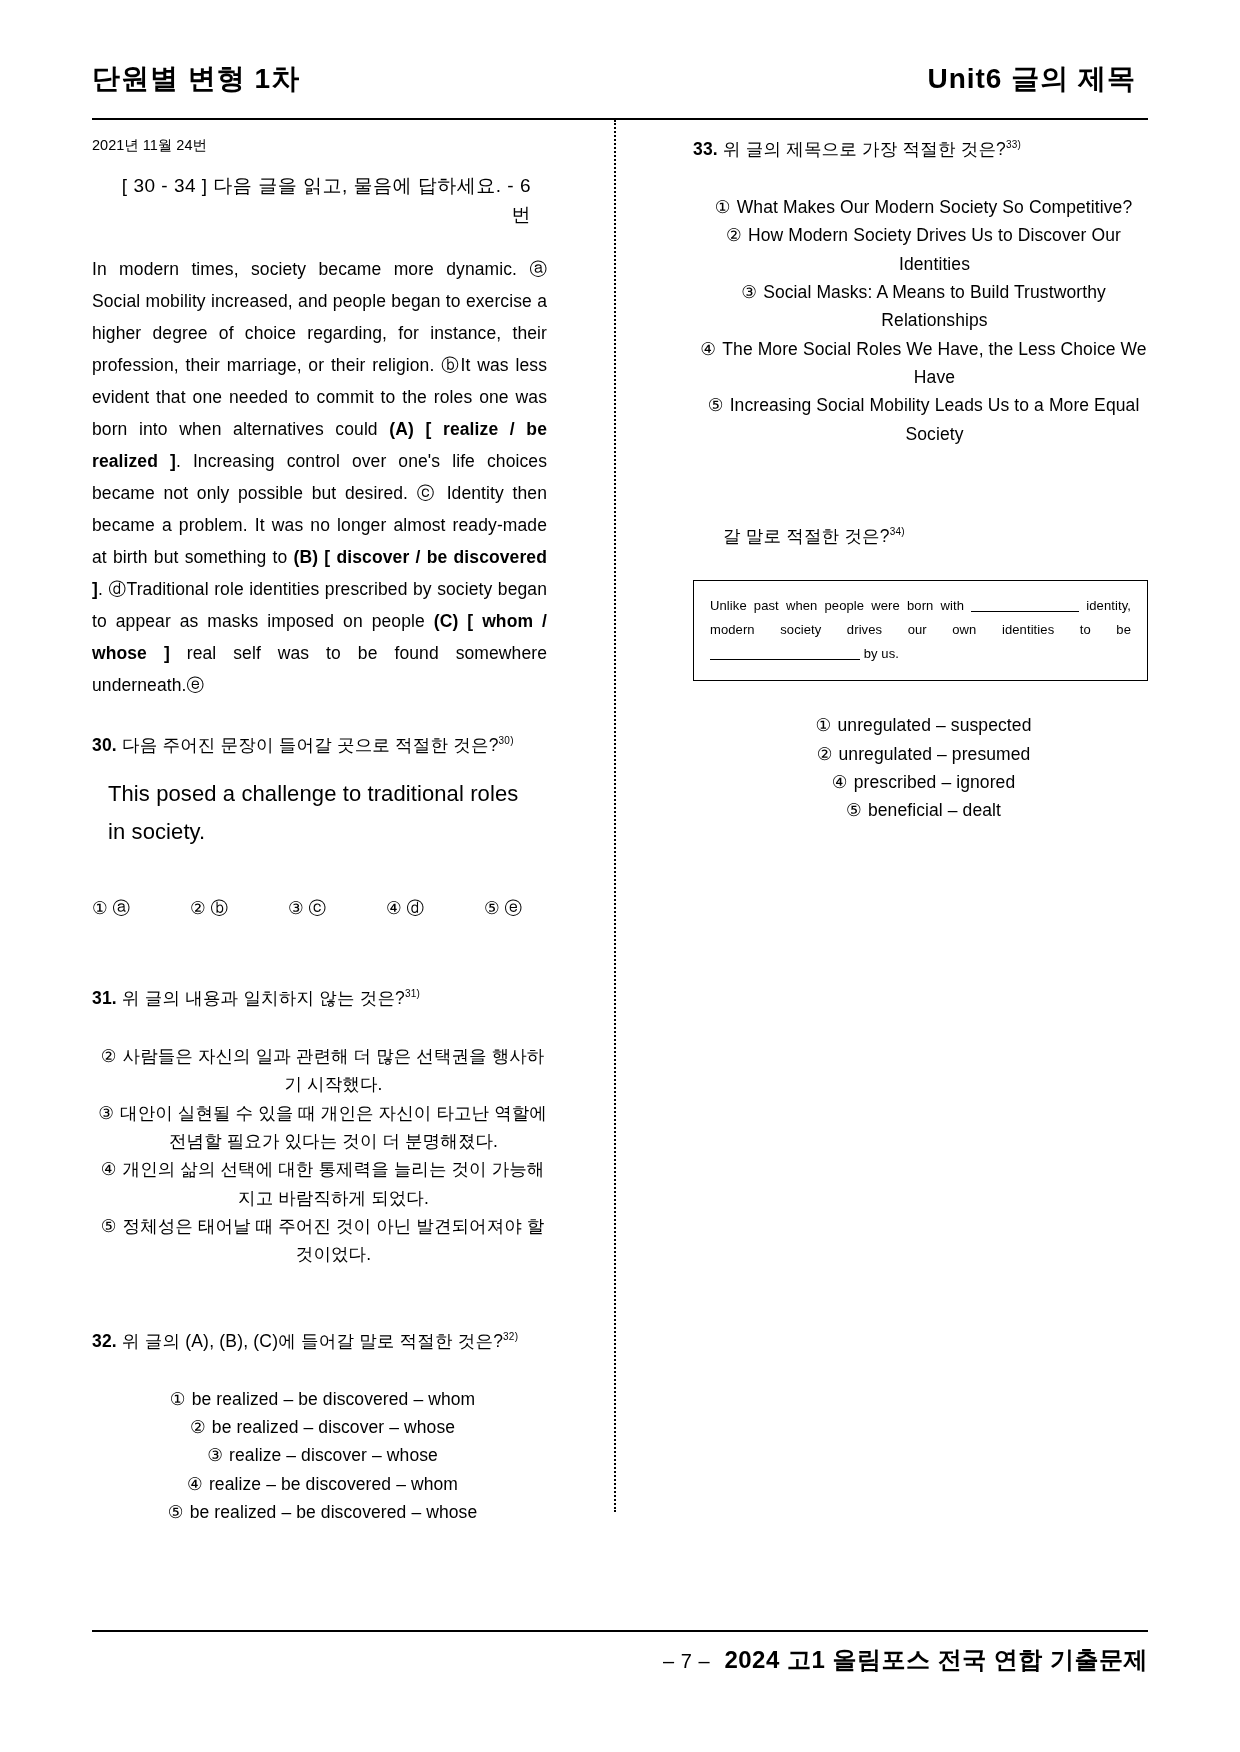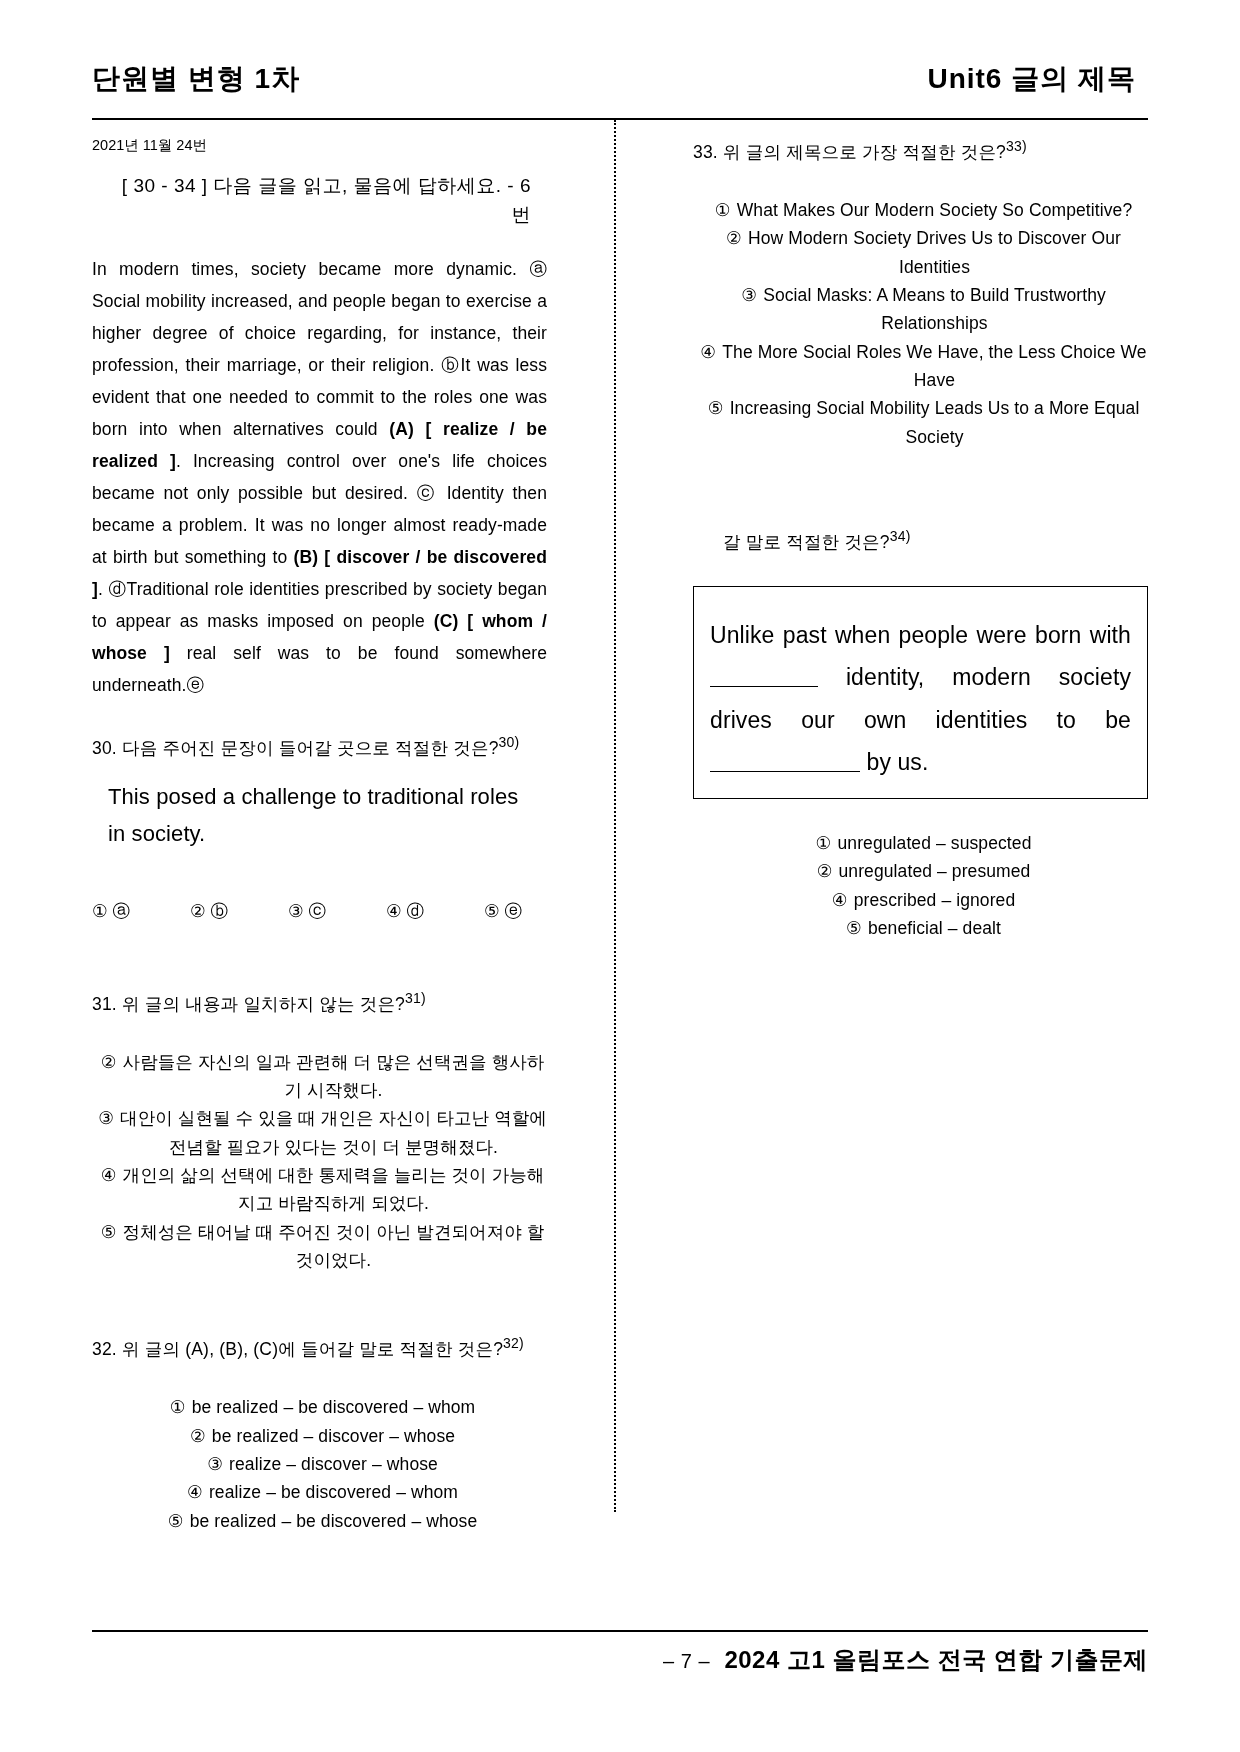--- a/index.html
+++ b/index.html
@@ -54,22 +54,22 @@
     font-size:17.5px; line-height:1.83;
     text-align:justify; text-justify:inter-word;
     margin:24px 0 0 0; letter-spacing:0.1px;
   }
   .passage b { font-weight:bold; }
 
   .qhead {
     font-size:17.5px; line-height:1.6;
     margin:0; letter-spacing:0.2px;
   }
-  .qhead .qnum { font-weight:normal; }
-  .qhead .fn { font-size:14px; vertical-align:super; }
+  .qhead .qnum { font-weight:bold; }
+  .qhead .fn { font-size:10px; vertical-align:super; }
   .qhead.indent2 { text-indent:0; padding-left:30px; }
   .qhead-wrap { padding-left:30px; text-indent:-30px; }
 
   .qsentence {
     font-size:22px; line-height:1.7; margin:16px;
     letter-spacing:0.1px;
   }
 
   
   .choices { margin:0; padding:0; list-style:none;text-align:center; }
@@ -84,22 +84,22 @@
   .inline-choices {
     display:block; font-size:17.5px; position:relative; height:30px;
   }
   .inline-choices span.item {
     position:absolute; top:0; white-space:nowrap;
   }
 
   
   .sumbox {
     border:1.5px solid #000;
-    padding:27px 16px 14px 16px;
-    font-size:23px; line-height:1.85;
+    padding:13px 16px 14px 16px;
+    font-size:13px; line-height:1.85;
     text-align:justify;
     letter-spacing:0.1px;
   }
   .blank-s { display:inline-block; border-bottom:1.3px solid #000; width:108px; vertical-align:-2px; }
   .blank-l { display:inline-block; border-bottom:1.3px solid #000; width:150px; vertical-align:-2px; }
 
   
   .footer-rule {
     position:absolute; left:92px; top:1630px; width:1056px;
     border-top:2px solid #000;

